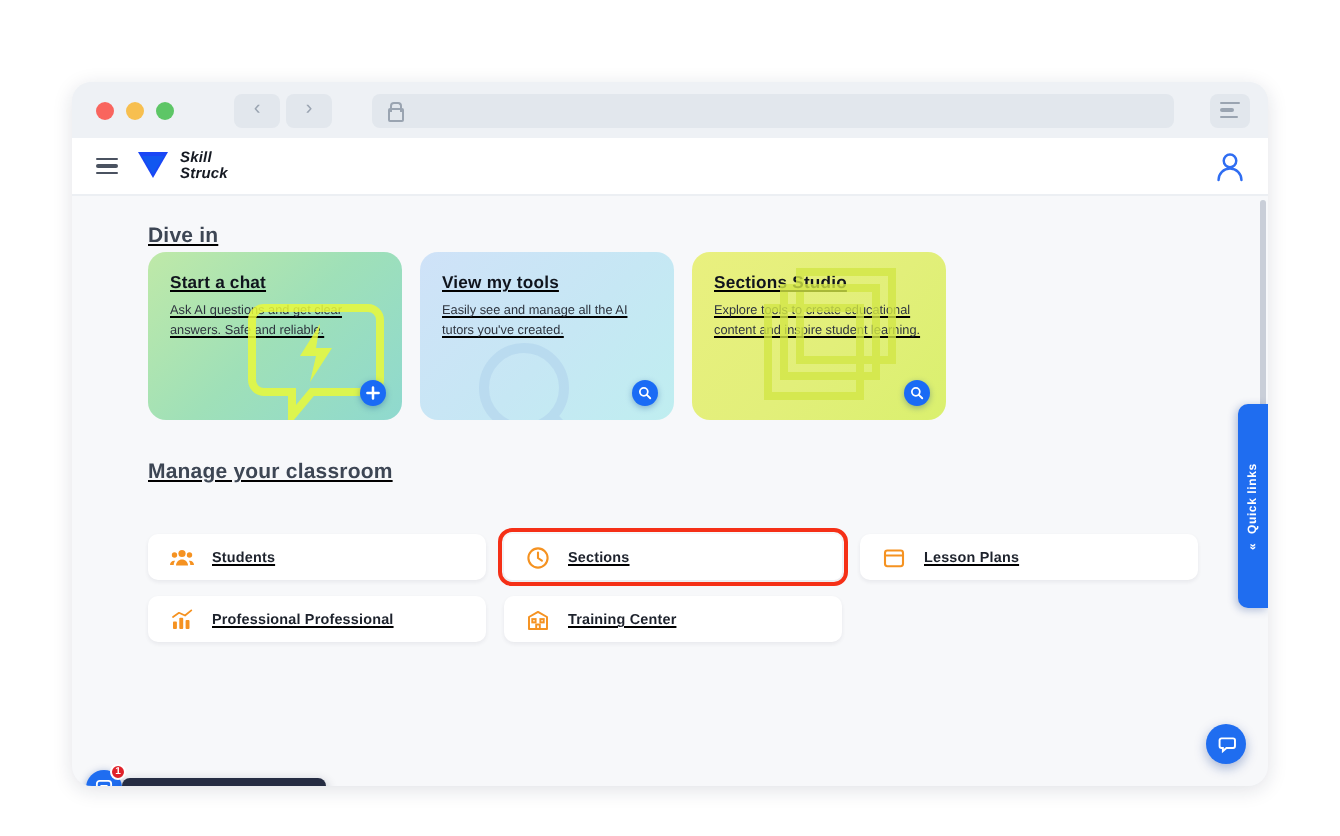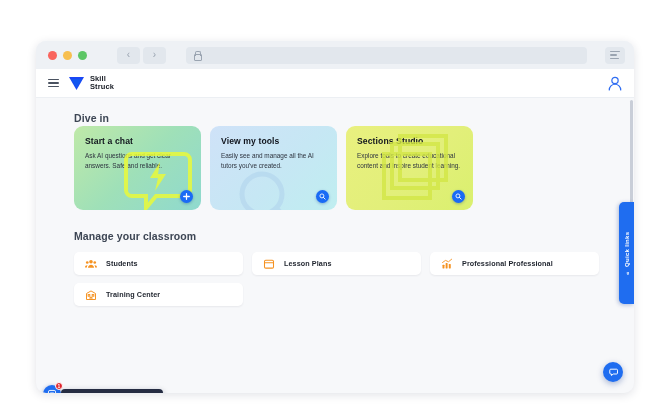--- a/index.html
+++ b/index.html
@@ -50,28 +50,28 @@
   .sliders i{ display:block;height:1.2px;background:#9aa4b1;border-radius:1px;}
   .sliders i:nth-child(1){width:100%;} .sliders i:nth-child(2){width:70%;} .sliders i:nth-child(3){width:88%;}
 
   
   .apphead{
     height:29px; background:#ffffff; display:flex; align-items:center;
     padding:0 12px; border-bottom:1px solid #eceff3;
   }
   .burger{ width:11px;height:9px;display:flex;flex-direction:column;justify-content:space-between;cursor:pointer;}
   .burger i{display:block;height:1.4px;background:#4a5260;border-radius:1px;width:100%;}
-  .brand{ display:flex; align-items:center; gap:5px; margin-left:9px; }
+  .brand{ display:flex; align-items:flex-start; gap:5px; margin-left:9px;font-style:italic; }
   .logomark{ width:17px;height:15px; }
   .brandtext{ font-size:7.5px; font-weight:bold; color:#161a23; line-height:1.05; letter-spacing:.1px;}
   .avatar{ margin-left:auto; width:14px;height:15px; }
 
   
   .page{ position:relative; height:calc(100% - 57px); background:#f7f8fa; overflow:hidden;}
-  .content{ padding:14px 20px 0 38px; }
+  .content{ padding:14px 20px 0 38px;text-decoration:underline; }
 
   .sect-title{ font-size:10.5px; font-weight:bold; color:#3d4654; letter-spacing:.1px; }
 
   .cards{ display:flex; gap:9px; margin-top:2px; }
   .card{
     position:relative; width:127px; height:84px; border-radius:9px; overflow:hidden;
     padding:10px 10px 0 11px; cursor:pointer;
   }
   .card h3{ font-size:8.6px; font-weight:bold; color:#10141d; letter-spacing:.1px; }
   .card p{ font-size:6.4px; color:#2d333e; line-height:1.55; margin-top:5px; width:104px;}
@@ -81,21 +81,21 @@
     color:#fff; box-shadow:0 1px 3px rgba(12,60,150,.35);
   }
   .card .deco{ position:absolute; inset:0; pointer-events:none; }
 
   .c1{ background:linear-gradient(135deg,#bfe9a8 0%,#9fe0b8 50%,#8fd9cf 100%); }
   .c2{ background:linear-gradient(135deg,#fbd3d5 0%,#f6cfe0 55%,#e3cdf2 100%); }
   .c3{ background:linear-gradient(135deg,#cfe2f8 0%,#c6e7f4 55%,#bfeef0 100%); }
   .c4{ background:linear-gradient(135deg,#e9f07f 0%,#e2ef7a 55%,#daf06e 100%); }
 
   .manage{ margin-top:20px; }
-  .tiles{ display:grid; grid-template-columns:169px 169px 169px; gap:8px 9px; margin-top:10px; }
+  .tiles{ display:grid; grid-template-columns:169px 169px 169px; gap:8px 9px; margin-top:25px; }
   .tile{
     height:23px; background:#fff; border-radius:5px; display:flex; align-items:center;
     padding:0 11px; gap:9px; box-shadow:0 1px 2px rgba(25,35,60,.07); cursor:pointer;
     position:relative;
   }
   .tile span.lbl{ font-size:7.2px; font-weight:bold; color:#1d222c; letter-spacing:.1px;}
   .tile .tico{ width:12px;height:12px; display:flex; align-items:center; justify-content:center;}
   .tile.hl{ outline:2.4px solid #f53017; outline-offset:1.5px; border-radius:4px; }
 
   
@@ -264,20 +264,29 @@
                     <circle cx="3" cy="6" r="1.8"></circle>
                     <circle cx="13" cy="6" r="1.8"></circle>
                   <path d="M4 13c0-2.2 1.8-4 4-4s4 1.8 4 4z"></path>
                     <path d="M0 12.6c0-1.6 1.2-2.8 2.8-2.8H3.4c-.6.8-.9 1.8-.9 2.8z"></path>
                     <path d="M16 12.6c0-1.6-1.2-2.8-2.8-2.8h-.6c.6.8.9 1.8.9 2.8z"></path>
                 </svg>
               </span>
               <span class="lbl">Students</span>
             </div>
 
+            <div class="tile hl">
+              <span class="tico">
+                <svg width="12" height="12" viewBox="0 0 16 16" fill="none" stroke="#f59221" stroke-width="1.4">
+                  <circle cx="8" cy="8" r="6.4"></circle>
+                    <path d="M8 4.4V8l2.6 1.8" stroke-linecap="round"></path>
+                </svg>
+              </span>
+              <span class="lbl">Sections</span>
+            </div>
 
 
             <div class="tile">
               <span class="tico">
                 <svg width="12" height="12" viewBox="0 0 16 16" fill="none" stroke="#f59221" stroke-width="1.4">
                   <rect x="2" y="3" width="12" height="10.5" rx="1.6"></rect>
                     <path d="M2 6.3h12" stroke-linecap="round"></path>
                 </svg>
               </span>
               <span class="lbl">Lesson Plans</span>

